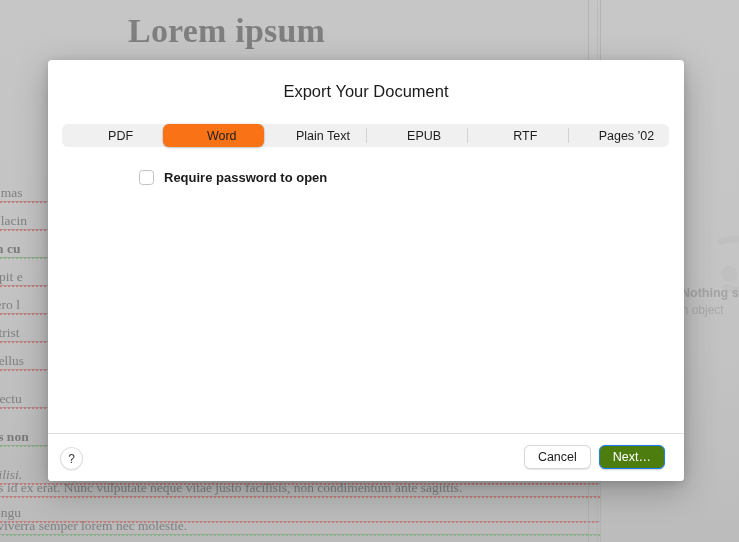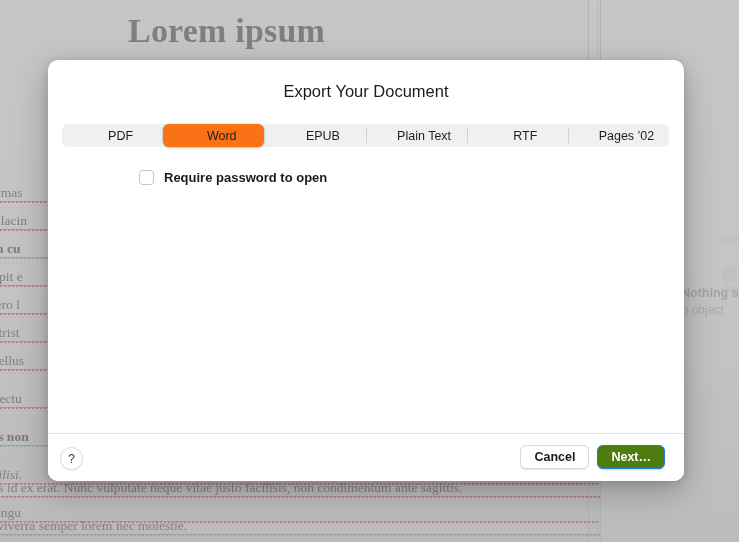--- a/index.html
+++ b/index.html
@@ -147,21 +147,21 @@
   }
 
   
   #export-sheet {
     position: absolute;
     left: 48px;
     top: 60px;
     width: 636px;
     height: 421px;
     background: #ffffff;
-    border-radius: 10px;
+    border-radius: 4px;
     box-shadow: 0 10px 34px rgba(0,0,0,0.26), 0 2px 8px rgba(0,0,0,0.14);
     overflow: hidden;
   }
 
   .sheet-title {
     position: absolute;
     left: 0; right: 0;
     top: 22px;
     text-align: center;
     font-size: 16.5px;
@@ -275,21 +275,20 @@
     color: #3a3a3a;
     cursor: default;
   }
   .footer-buttons {
     position: absolute;
     right: 19px;
     top: 11px;
     display: flex;
     gap: 8px;
     align-items: center;
-    font-weight: bold;
   }
   .btn {
     font-size: 12.5px;
     border-radius: 6px;
     padding: 0 13px;
     height: 22px;
     line-height: 22px;
     display: inline-block;
     cursor: default;
     user-select: none;
@@ -360,24 +359,24 @@
   <div class="sheet-title">Export Your Document</div>
 
   <div class="segmented">
     <div class="segment">
         <span>PDF</span>
       </div>
     <div class="segment selected">
         <span>Word</span>
       </div>
     <div class="segment">
+        <span>Plain Text</span>
+      </div>
+    <div class="segment">
         <span>EPUB</span>
-      </div>
-    <div class="segment">
-        <span>Plain Text</span>
       </div>
     <div class="segment">
         <span>RTF</span>
       </div>
     <div class="segment">
         <span>Pages ’02</span>
       </div>
   </div>
 
   <div class="option-row checkbox-row">

